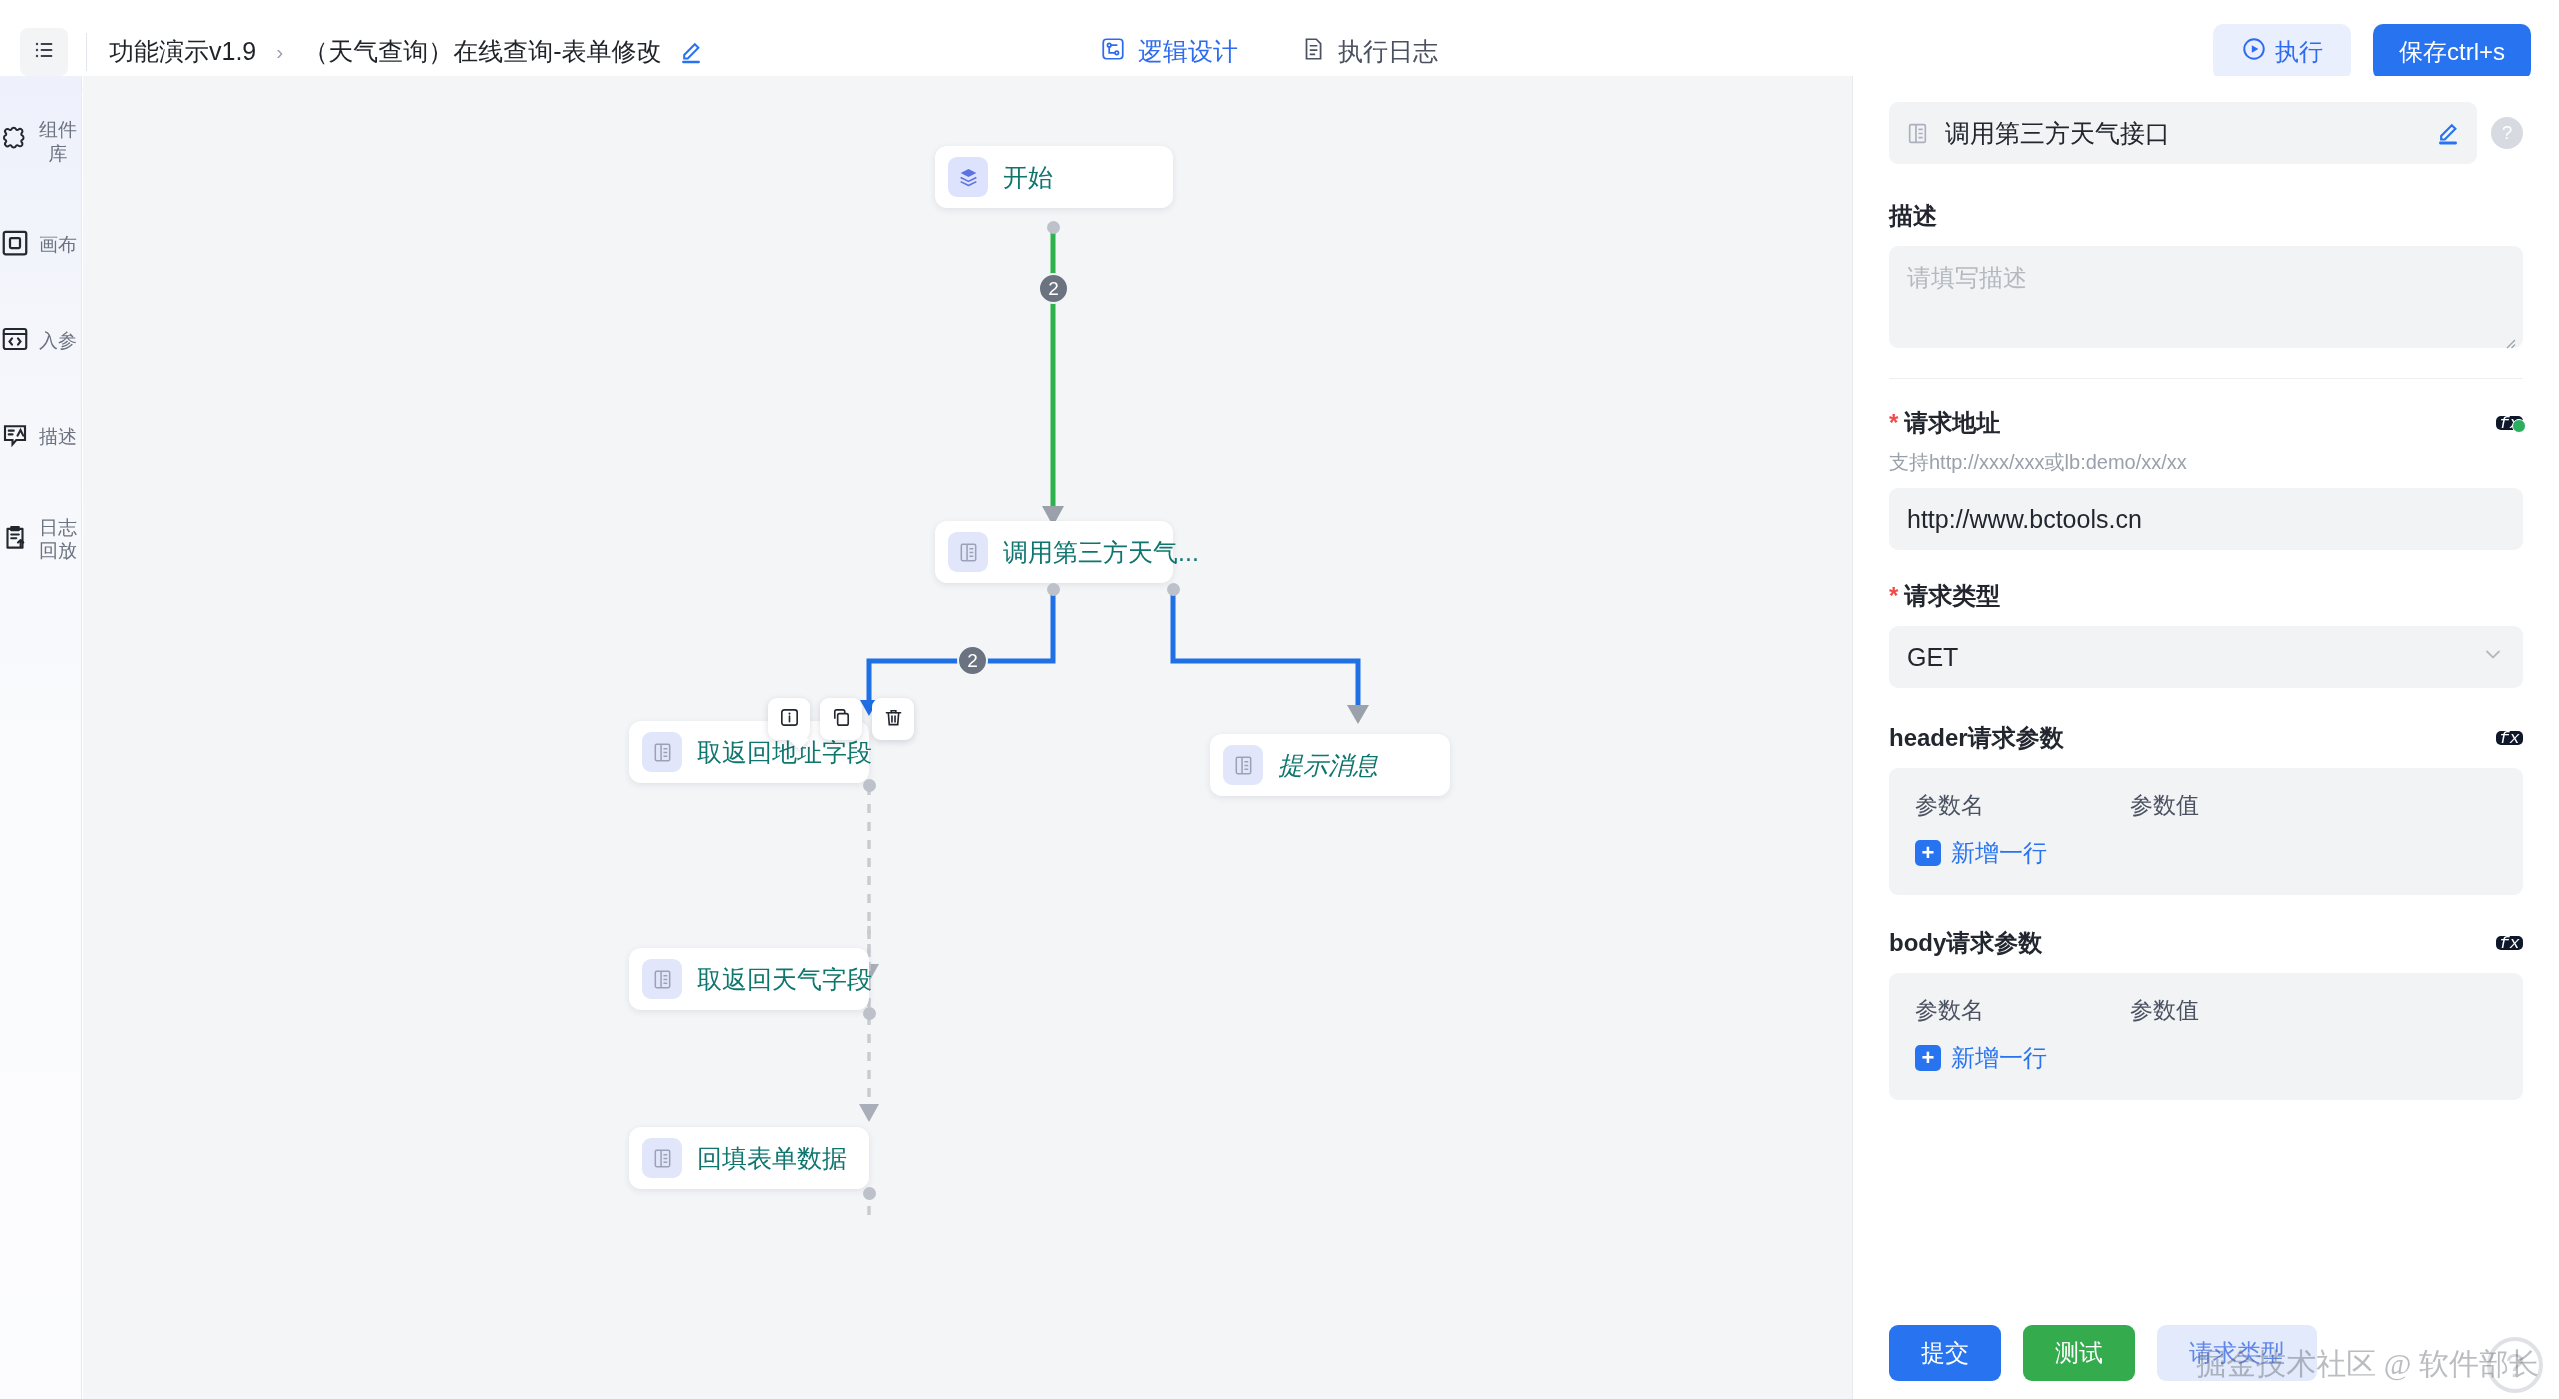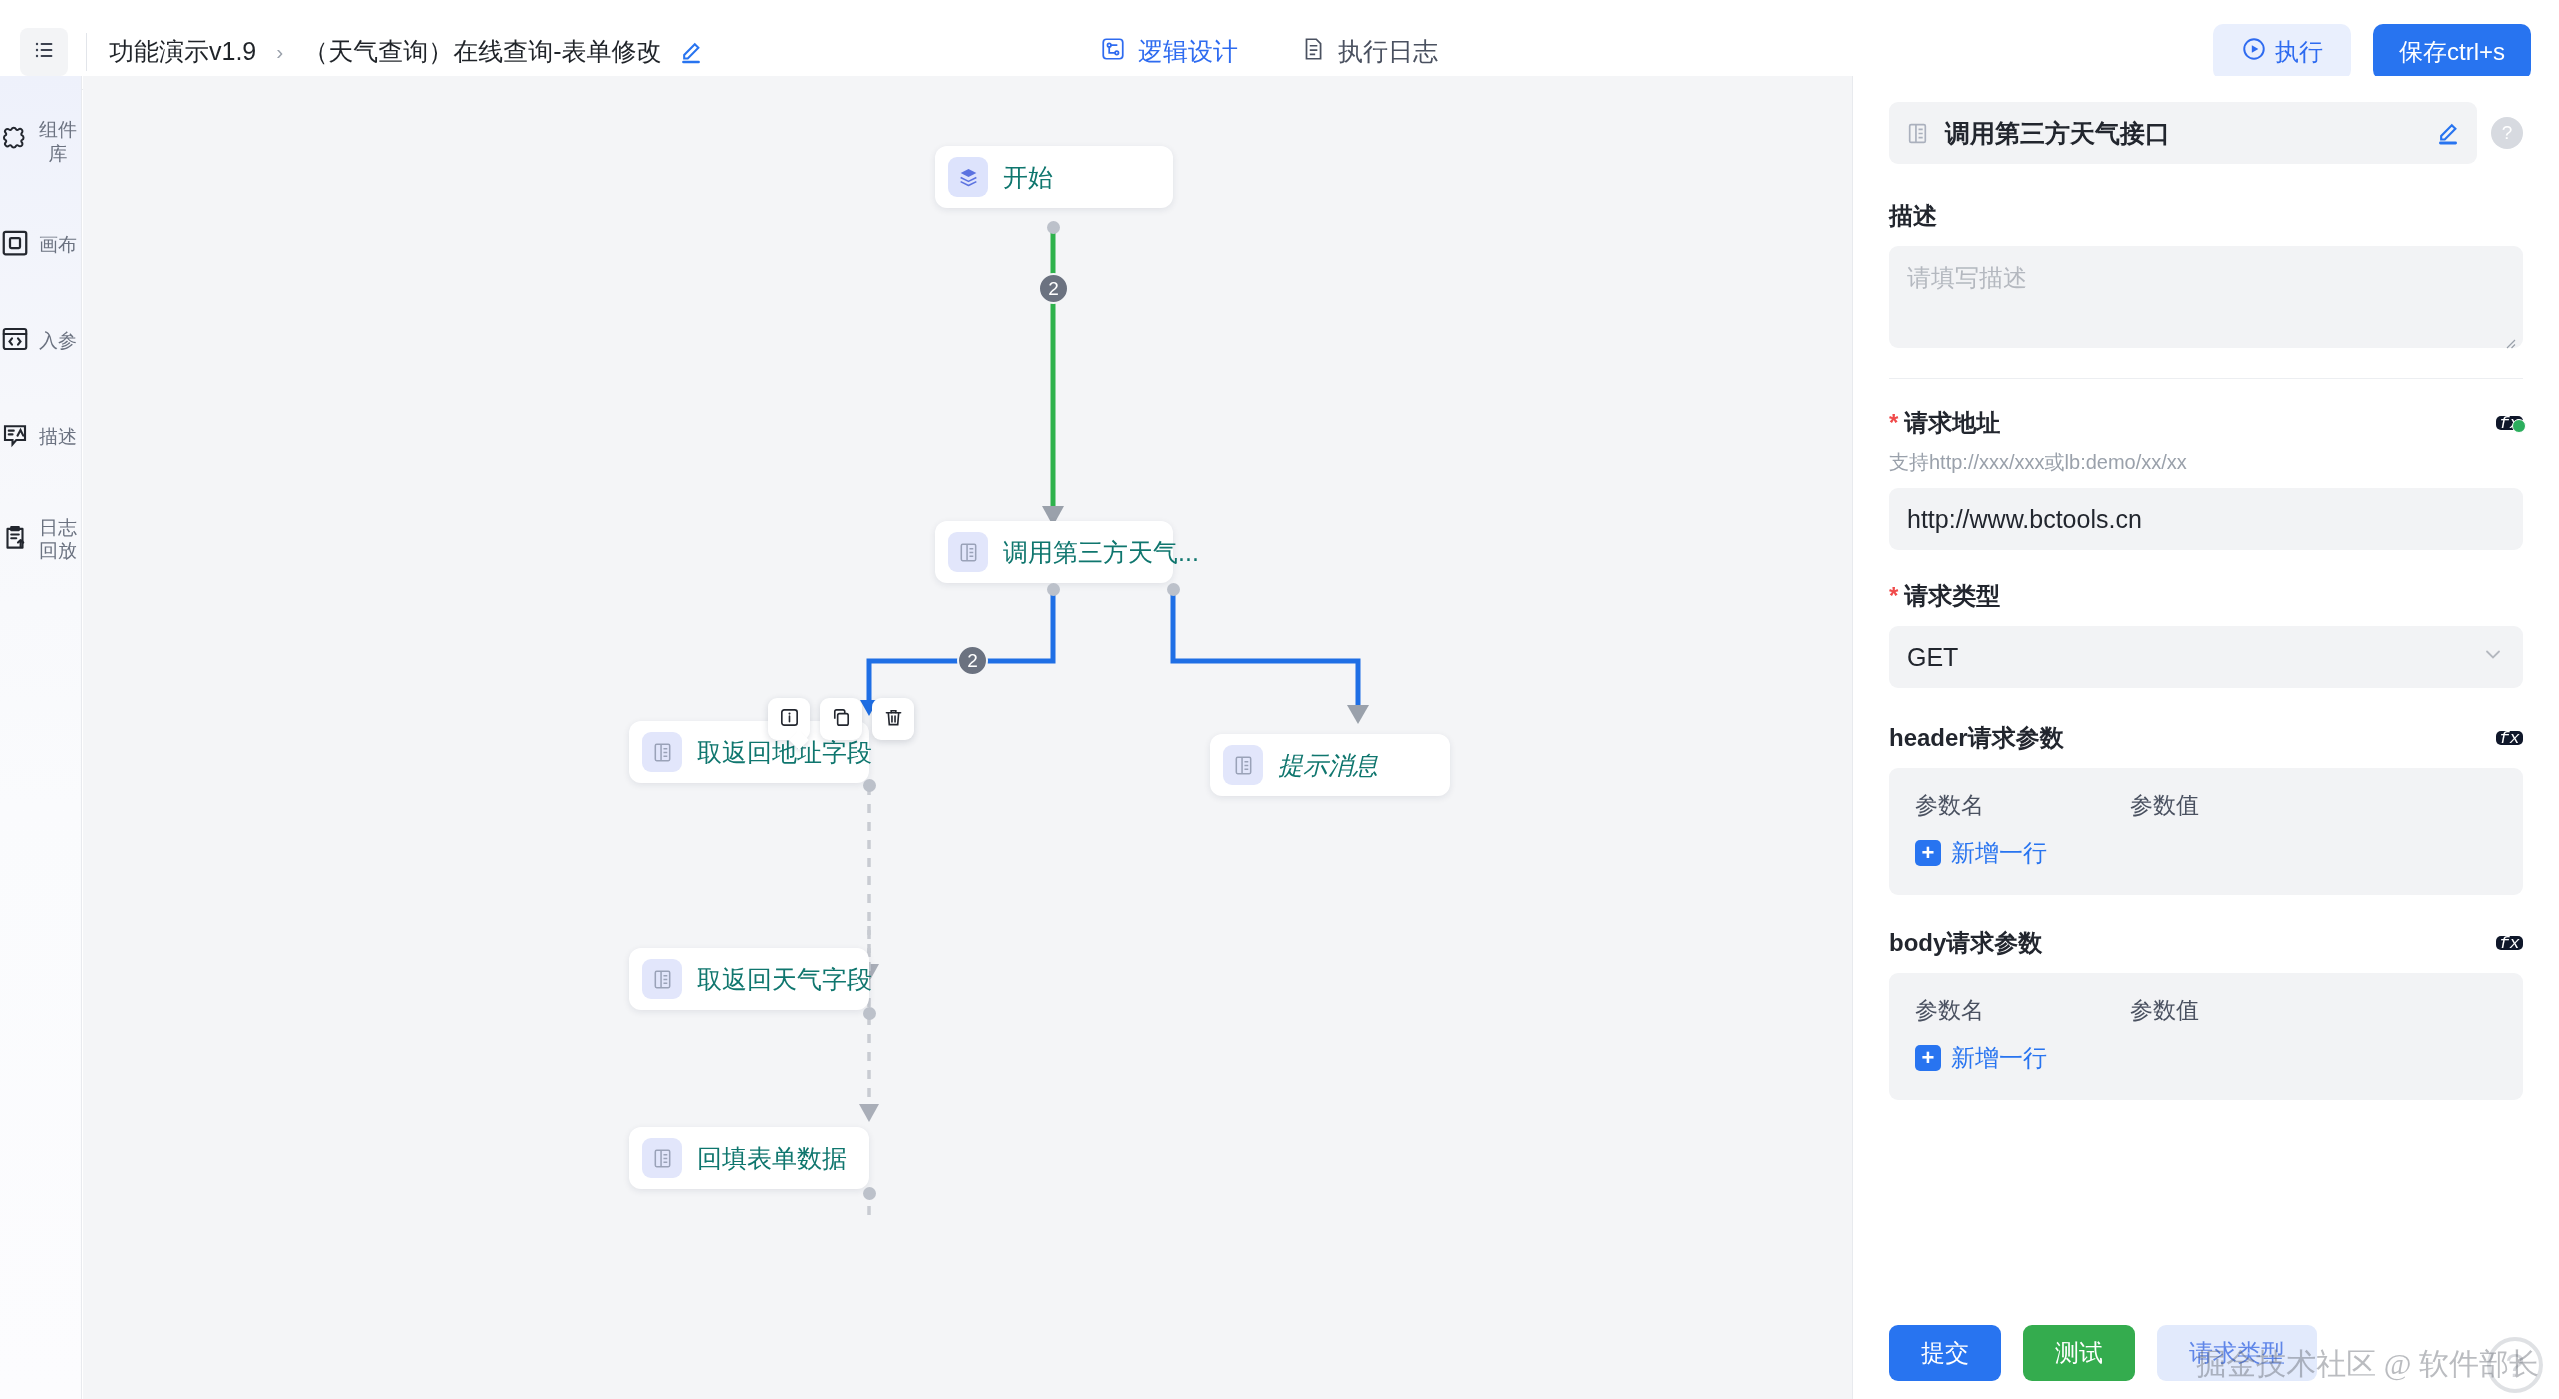--- a/index.html
+++ b/index.html
@@ -135,21 +135,21 @@
   }
   .panel-body { flex: 1; overflow: hidden; padding: 26px 36px 0 36px; position: relative; }
 
   .panel-head { display: flex; align-items: center; gap: 14px; }
   .title-box {
     flex: 1; height: 62px; border-radius: 9px; background: #f2f3f5;
     display: flex; align-items: center; padding: 0 16px;
   }
   .title-ico { width: 26px; height: 26px; display: flex; align-items: center; }
   .title-ico svg { width: 25px; height: 25px; }
-  .title-text { font-size: 25px; color: #22262e; margin-left: 14px; flex: 1; font-weight: bold; }
+  .title-text { font-size: 25px; color: #22262e; margin-left: 14px; flex: 1; }
   .pencil { cursor: pointer; display: flex; align-items: center; }
   .pencil svg { width: 26px; height: 26px; }
   .help-circ {
     width: 32px; height: 32px; border-radius: 50%; background: #d7dae0; color: #fff;
     font-size: 19px; display: flex; align-items: center; justify-content: center;
     cursor: pointer; flex: 0 0 auto;
   }
 
   .sec-label { font-size: 24px; color: #22262e; font-weight: bold; margin: 36px 0 14px; }
   .req-star { color: #f04a4a; margin-right: 6px; font-size: 24px; }

